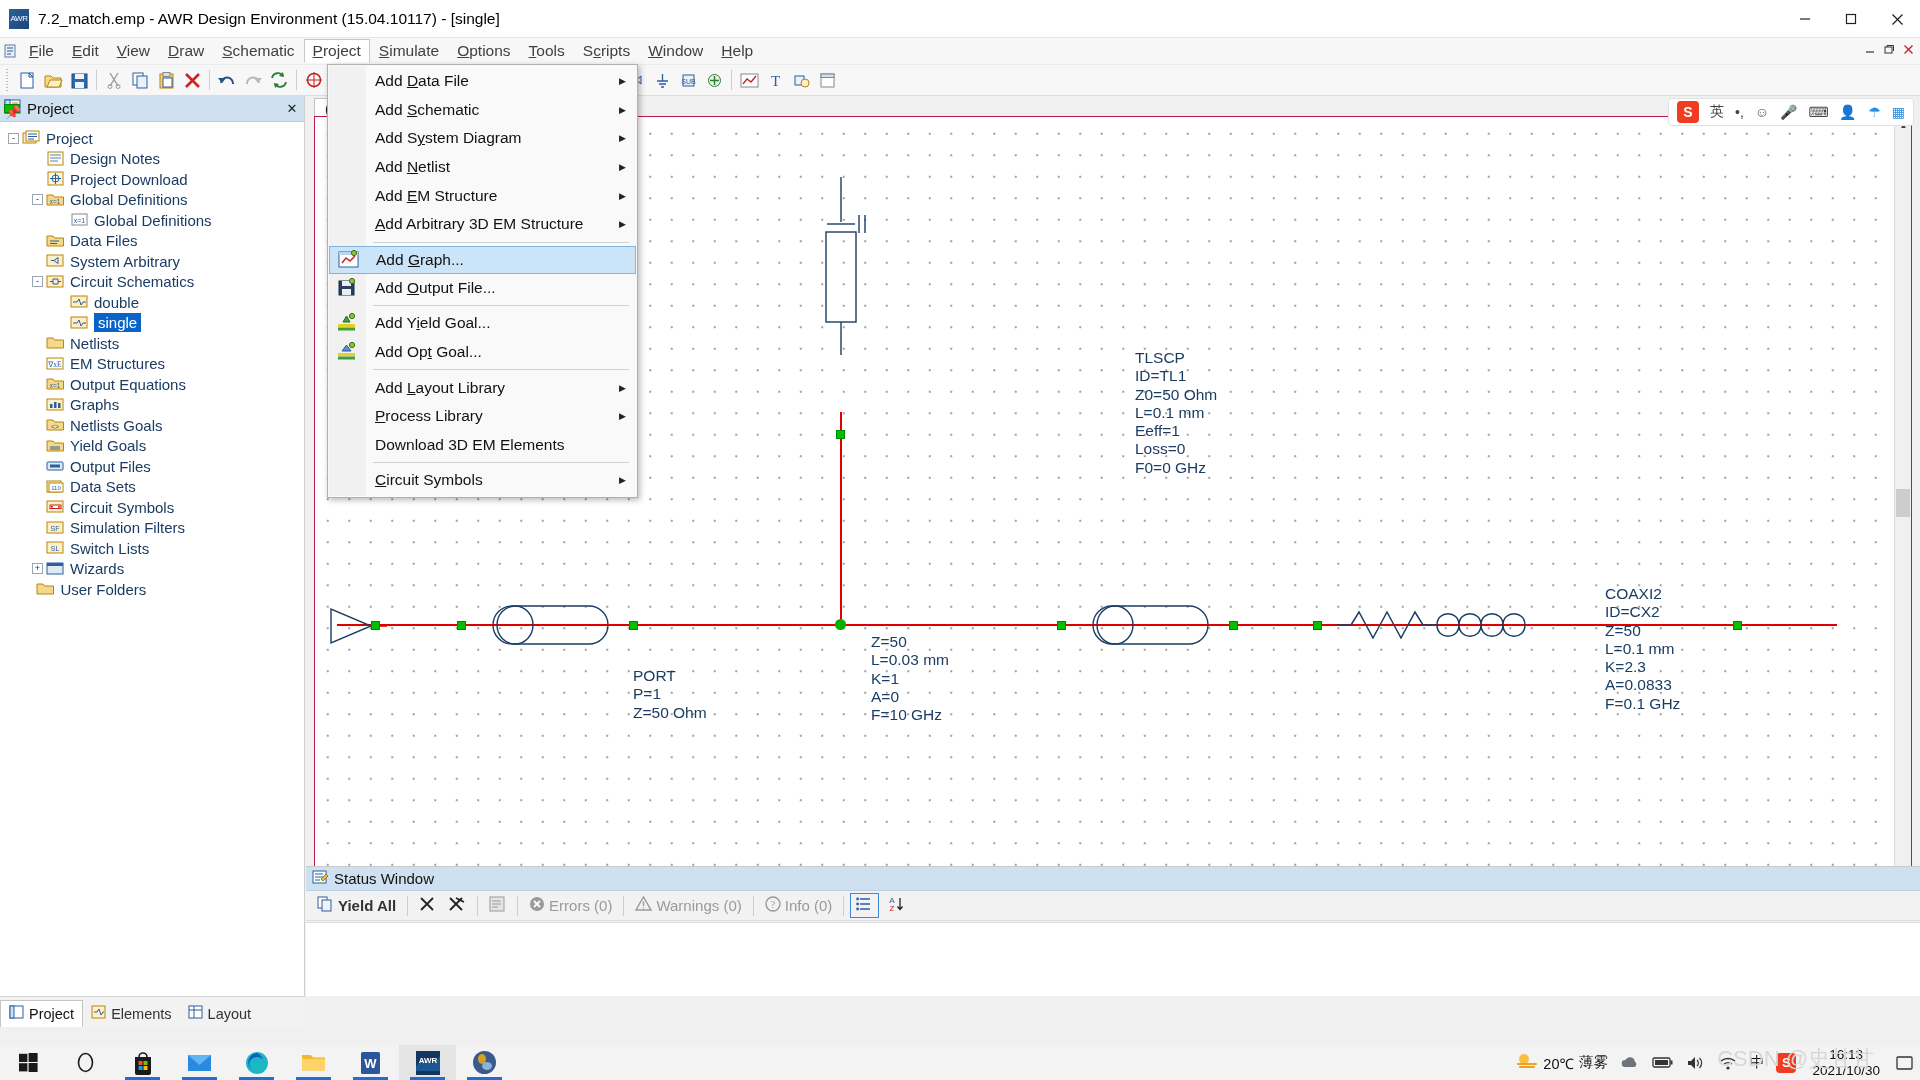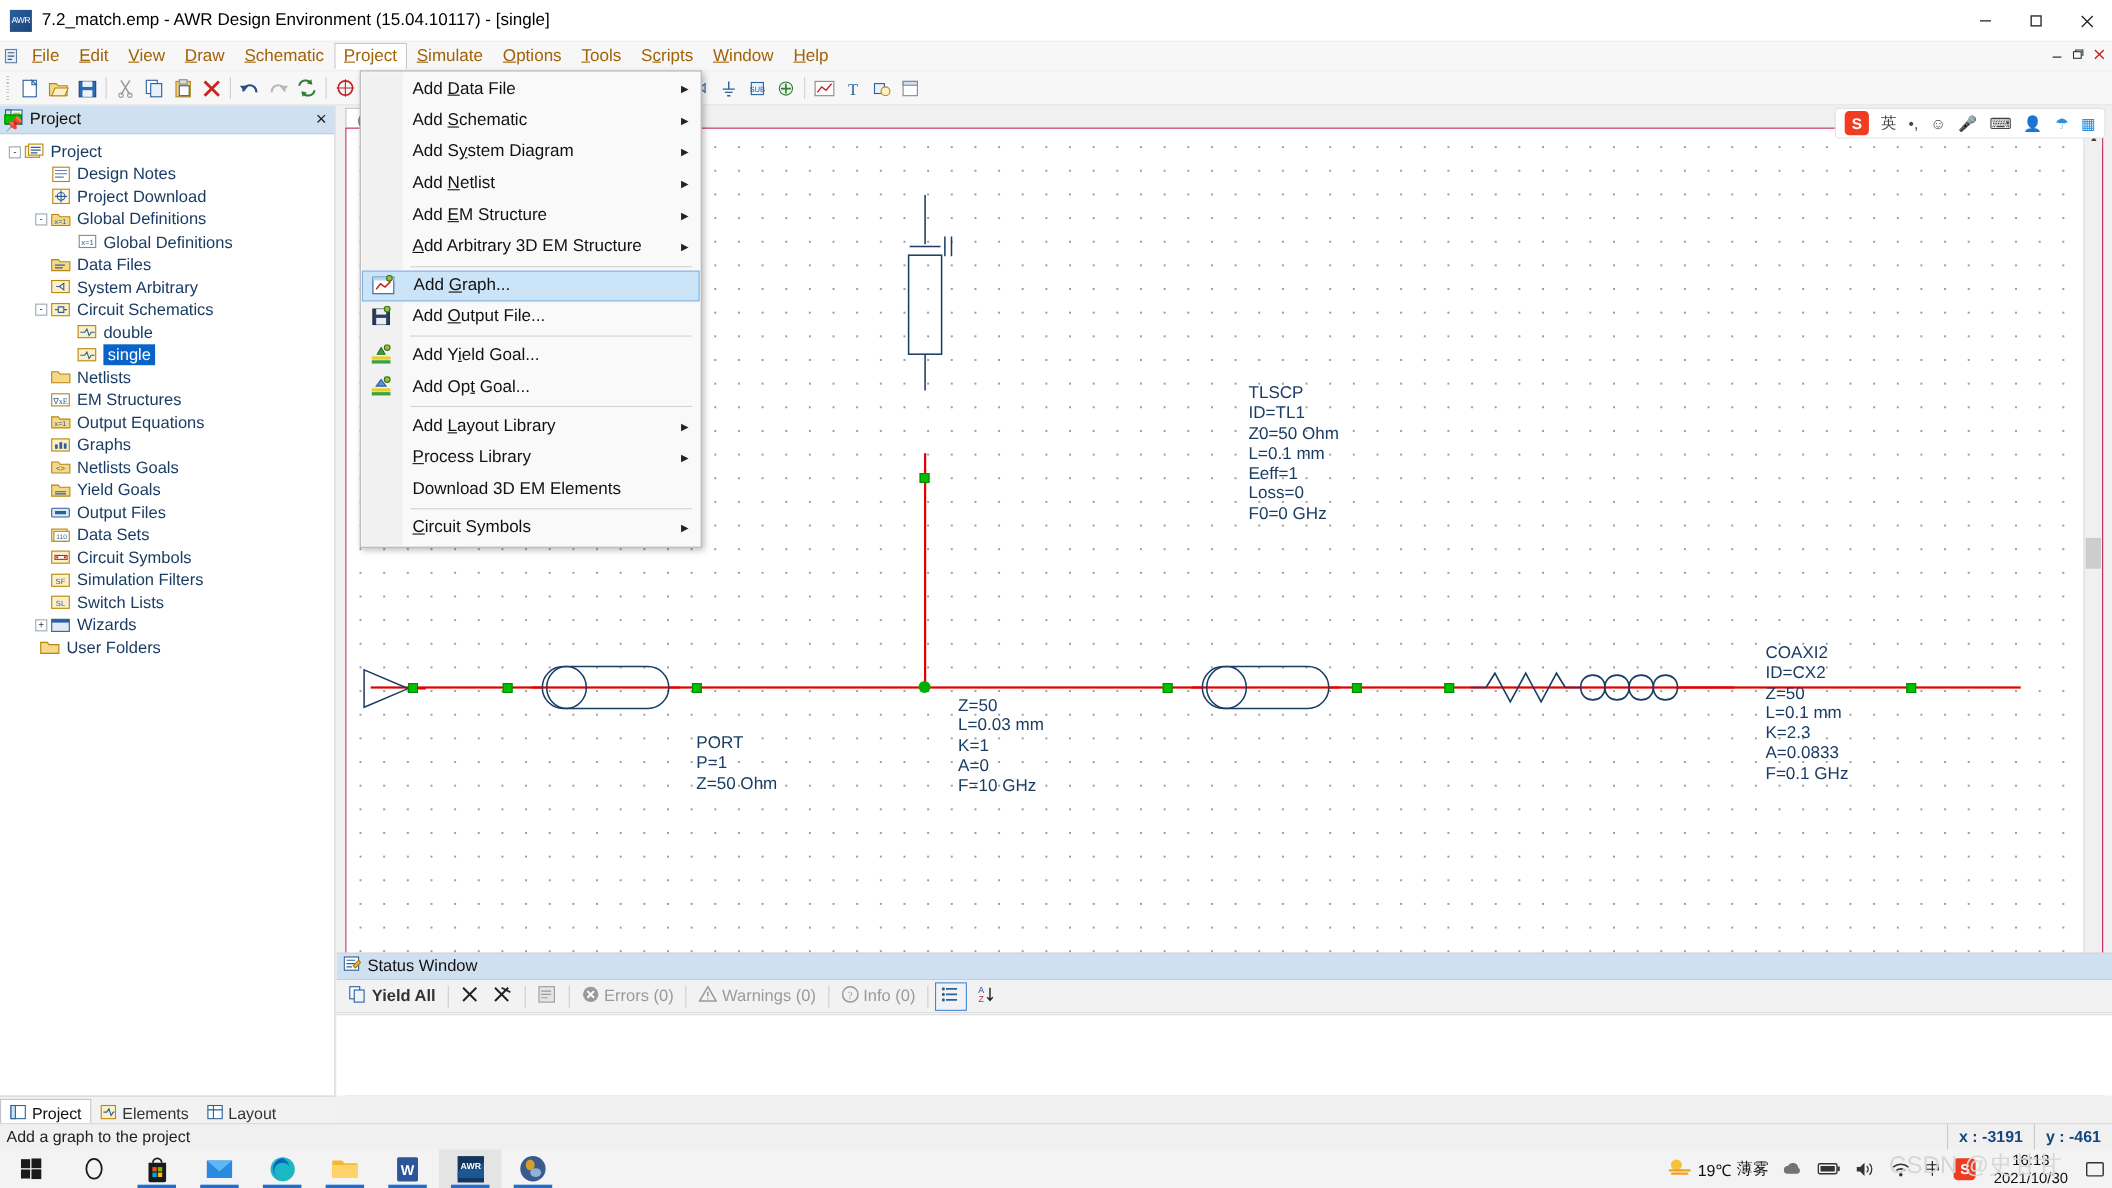--- a/index.html
+++ b/index.html
@@ -31,21 +31,21 @@
           font-size:15px; color:#222; }
   .wbtn svg { display:block; }
 
   
   .menubar {
     position:absolute; left:0; top:38px; width:1920px; height:27px;
     background:#f7f7f7; display:flex; align-items:center;
     border-bottom:1px solid #ebebeb;
   }
   .menubar .mgrip { width:20px; height:22px; display:flex; align-items:center; justify-content:center; }
-  .mi { padding:3px 9px; font-size:15.5px; color:#a16207; cursor:default; }
+  .mi { padding:3px 9px; font-size:15.5px; color:#404040; cursor:default; }
   .mi.active { background:#ffffff; border:1px solid #c8c8c8; border-bottom:1px solid #fff;
                padding:2px 8px; position:relative; z-index:30; }
   .mi u { text-decoration:underline; }
   .mdi-right { position:absolute; right:4px; top:40px; display:flex; gap:3px; align-items:center; }
   .mdi-btn { width:16px; height:18px; display:flex; align-items:center; justify-content:center;
              font-size:13px; color:#333; }
 
   
   .toolbar {
     position:absolute; left:0; top:65px; width:1920px; height:31px;
@@ -944,27 +944,20 @@
     <div class="it">英</div>
     <div class="it">•,</div>
     <div class="it">☺</div>
     <div class="it">🎤</div>
     <div class="it">⌨</div>
     <div class="it">👤</div>
     <div class="it" style="color:#2b8fe0;">☂</div>
     <div class="it" style="color:#2b8fe0;">▦</div>
   </div>
 
-  <div class="statusbar">
-    <span>Add a graph to the project</span>
-    <div class="xy">
-      <span class="xycell">x : -3191</span>
-      <span class="xycell">y : -461</span>
-    </div>
-  </div>
 
   <div class="taskbar">
     <div class="tbi">
       <svg width="19" height="19" viewBox="0 0 19 19">
         <rect x="0" y="0.8" width="8.4" height="8.2" fill="#1a1a1a"></rect>
         <rect x="9.6" y="0" width="9" height="9" fill="#1a1a1a"></rect>
         <rect x="0" y="10.2" width="8.4" height="8.2" fill="#1a1a1a"></rect>
         <rect x="9.6" y="10" width="9" height="9" fill="#1a1a1a"></rect>
       </svg>
     </div>
@@ -1031,21 +1024,21 @@
     </div>
 
     <div class="tray">
       <div class="trayitem">
         <span>
           <svg width="22" height="20" viewBox="0 0 22 20">
             <circle cx="8" cy="8" r="5" fill="#f7c13b"></circle>
             <path d="M2 13 h18 M4 16 h14" stroke="#f0a020" stroke-width="2" stroke-linecap="round"></path>
           </svg>
         </span>
-        <span>19℃</span>
+        <span>20℃</span>
         <span>薄雾</span>
       </div>
       <div class="trayitem">
         <svg width="20" height="14" viewBox="0 0 20 14">
             <path d="M5 11 a3.5 3.5 0 0 1 0.4 -7 a5 5 0 0 1 9.4 1.5 a3 3 0 0 1 -0.6 5.5 z" fill="#6e7479"></path>
           </svg>
       </div>
       <div class="trayitem">
         <svg width="22" height="13" viewBox="0 0 22 13">
             <rect x="1" y="2" width="17" height="9" rx="1.5" fill="none" stroke="#333" stroke-width="1.3"></rect>

